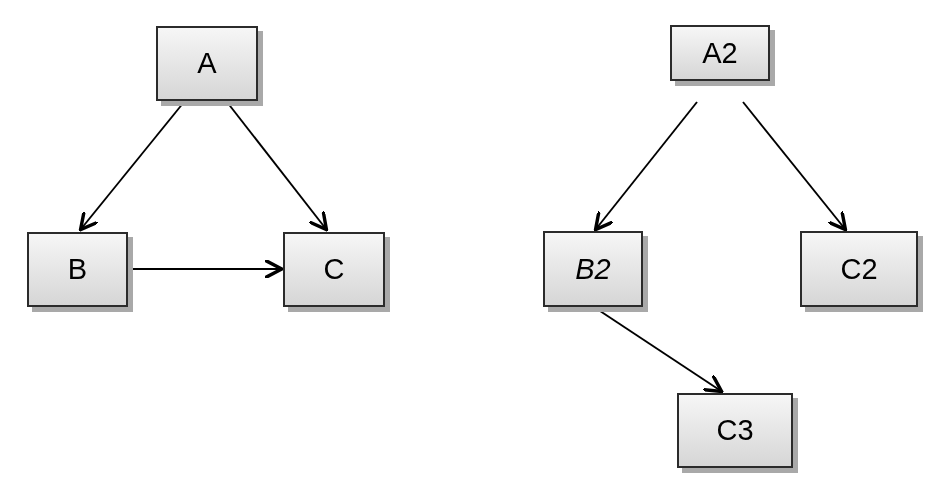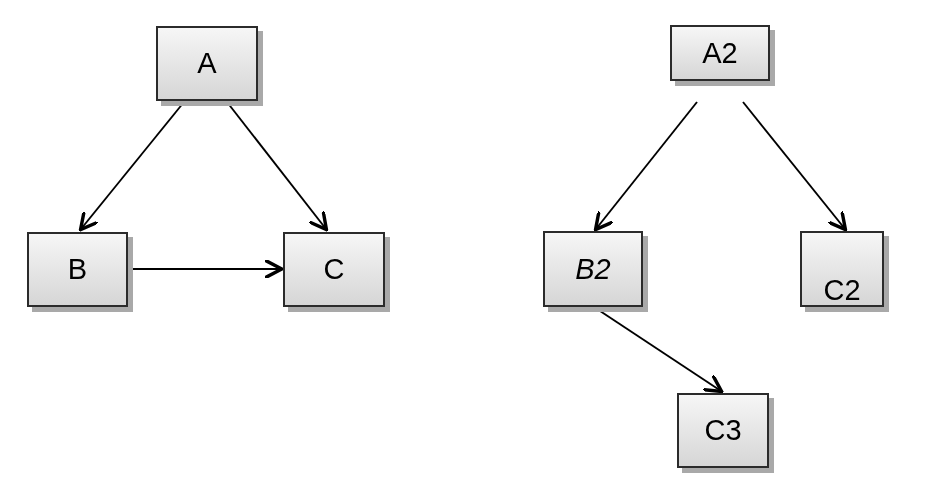--- a/index.html
+++ b/index.html
@@ -68,20 +68,20 @@
       </div>
       <div class="node" style="left: 283px; top: 232px; width: 102px; height: 75px; border-color: rgb(43, 43, 43); box-shadow: rgb(169, 169, 169) 5px 5px 0px 0px; background: linear-gradient(rgb(246, 246, 246) 0%, rgb(214, 214, 214) 100%);">
         <span class="node-label" style="color: rgb(0, 0, 0);">C</span>
       </div>
       <div class="node" style="left: 670px; top: 25px; width: 100px; height: 56px; border-color: rgb(43, 43, 43); box-shadow: rgb(169, 169, 169) 5px 5px 0px 0px; background: linear-gradient(rgb(246, 246, 246) 0%, rgb(214, 214, 214) 100%);">
         <span class="node-label" style="color: rgb(0, 0, 0);">A2</span>
       </div>
       <div class="node" style="left: 543px; top: 231px; width: 100px; height: 76px; border-color: rgb(43, 43, 43); box-shadow: rgb(169, 169, 169) 5px 5px 0px 0px; background: linear-gradient(rgb(246, 246, 246) 0%, rgb(214, 214, 214) 100%);">
         <span class="node-label" style="color: rgb(0, 0, 0); font-style: italic;">B2</span>
       </div>
-      <div class="node" style="left: 800px; top: 231px; width: 84px; height: 76px; border-color: rgb(43, 43, 43); box-shadow: rgb(169, 169, 169) 5px 5px 0px 0px; background: linear-gradient(rgb(246, 246, 246) 0%, rgb(214, 214, 214) 100%); align-items: flex-end;">
+      <div class="node" style="left: 800px; top: 231px; width: 118px; height: 76px; border-color: rgb(43, 43, 43); box-shadow: rgb(169, 169, 169) 5px 5px 0px 0px; background: linear-gradient(rgb(246, 246, 246) 0%, rgb(214, 214, 214) 100%);">
         <span class="node-label" style="color: rgb(0, 0, 0);">C2</span>
       </div>
-      <div class="node" style="left: 677px; top: 393px; width: 92px; height: 75px; border-color: rgb(43, 43, 43); box-shadow: rgb(169, 169, 169) 5px 5px 0px 0px; background: linear-gradient(rgb(246, 246, 246) 0%, rgb(214, 214, 214) 100%); align-items: center;">
+      <div class="node" style="left: 677px; top: 393px; width: 116px; height: 75px; border-color: rgb(43, 43, 43); box-shadow: rgb(169, 169, 169) 5px 5px 0px 0px; background: linear-gradient(rgb(246, 246, 246) 0%, rgb(214, 214, 214) 100%); align-items: center;">
         <span class="node-label" style="color: rgb(0, 0, 0);">C3</span>
       </div>
     </div>
 </div>
 
 </body></html>

